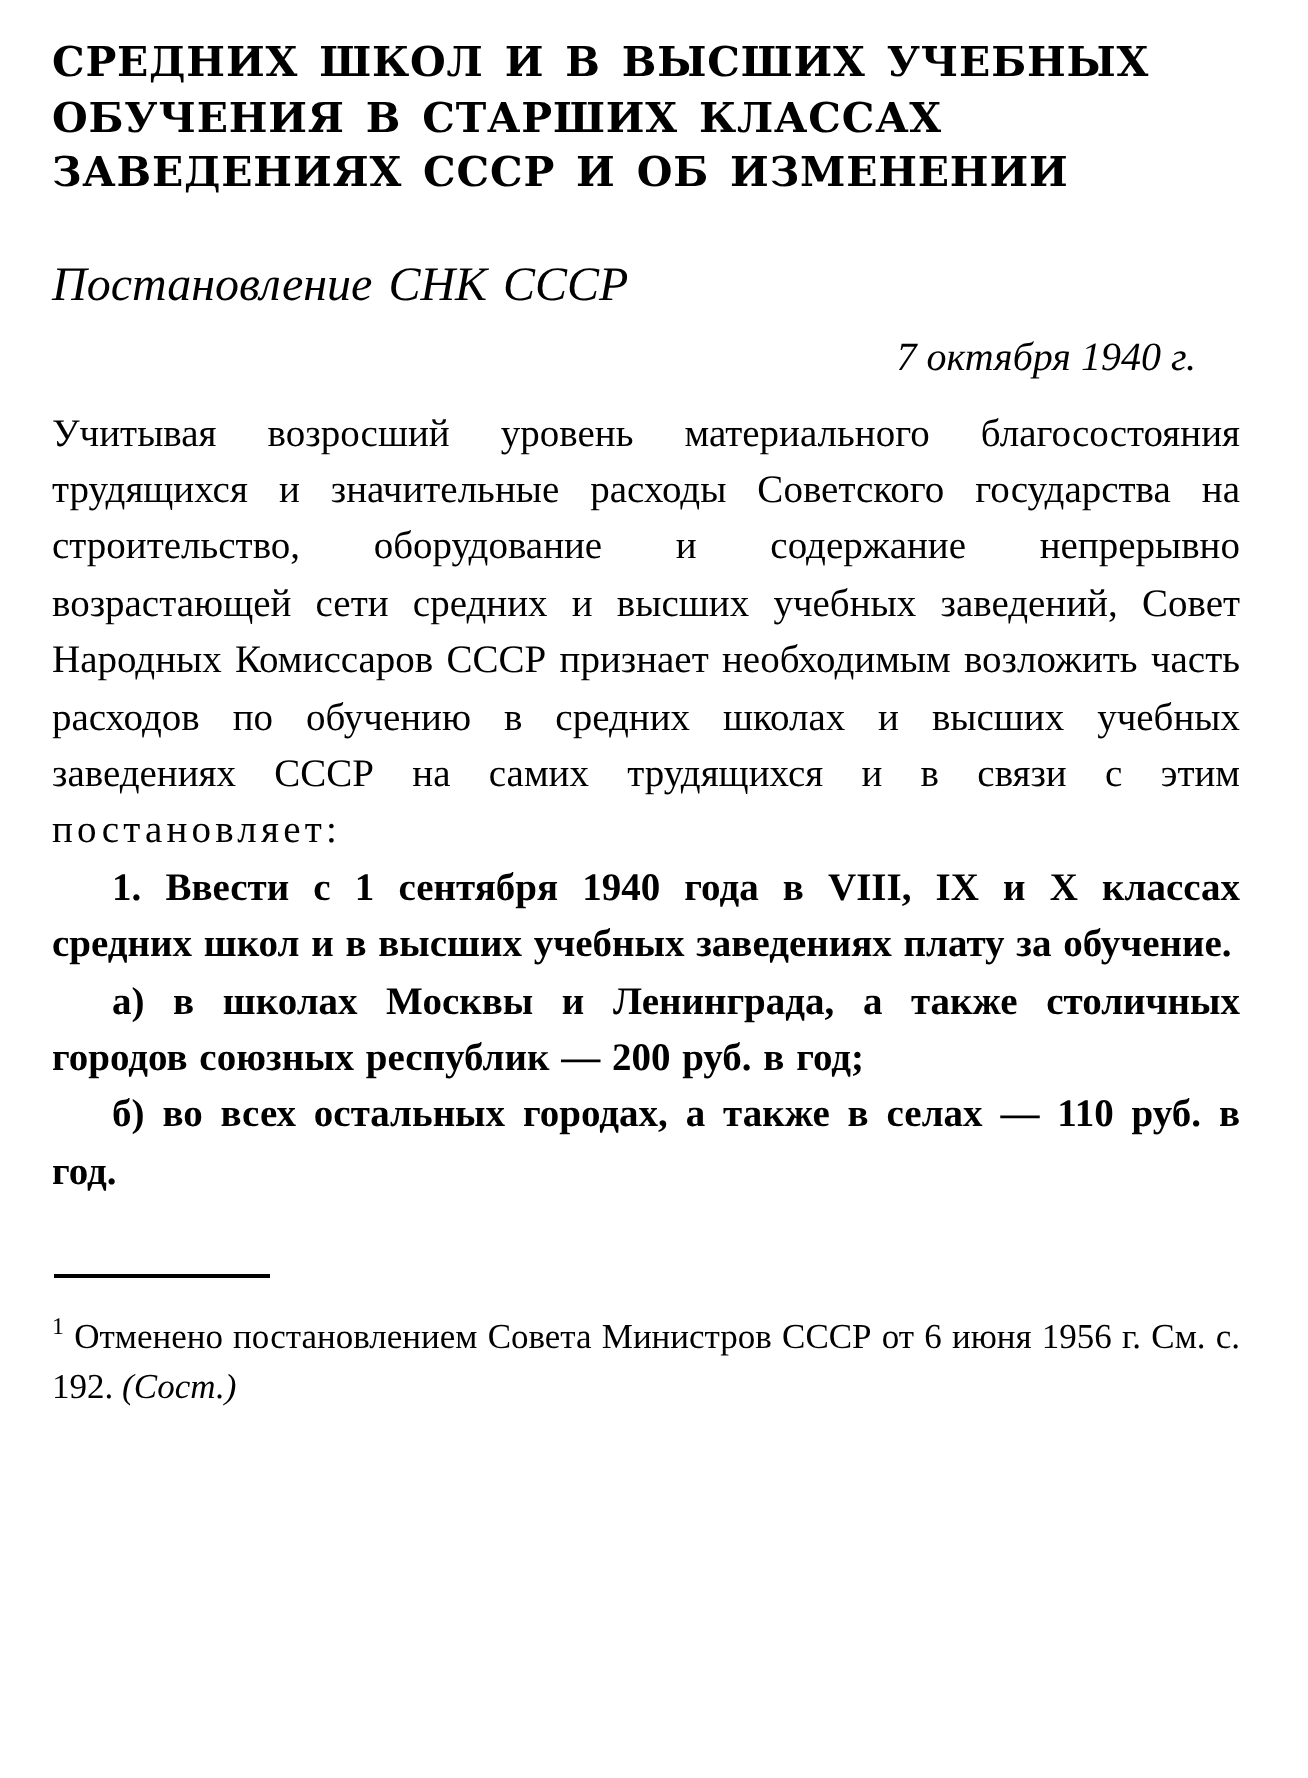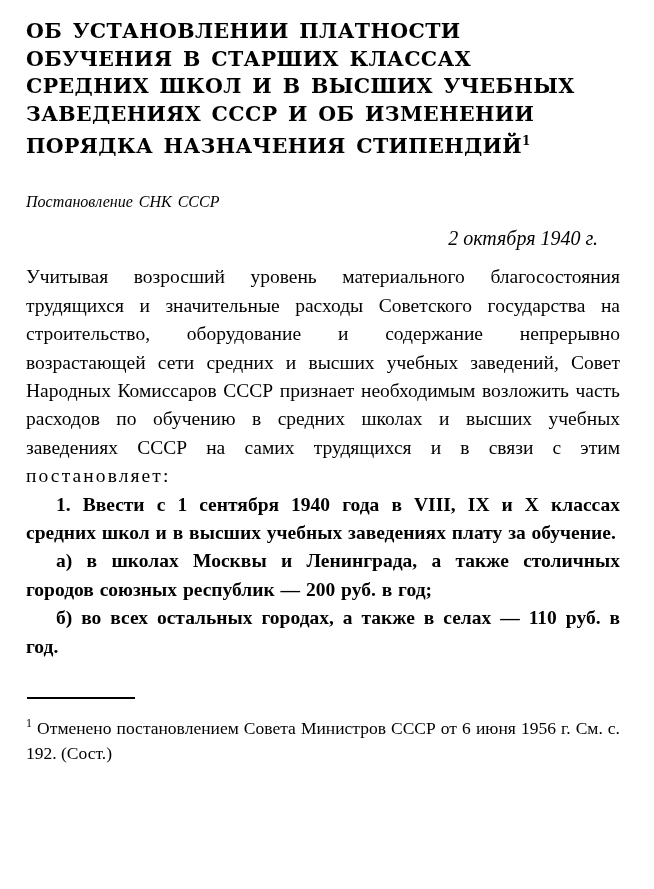--- a/index.html
+++ b/index.html
@@ -38,21 +38,21 @@
   .doc-title .line.just {
     text-align: justify;
   }
   .title-sup {
     font-size: 12px;
     vertical-align: super;
     font-weight: bold;
   }
   .doc-subtitle {
     font-style: italic;
-    font-size: 16px;
+    font-size: 24px;
     line-height: 26px;
     margin-top: 29px;
     word-spacing: 2px;
   }
   .doc-date {
     font-style: italic;
     font-size: 20px;
     line-height: 26px;
     text-align: right;
     margin-top: 10px;
@@ -88,38 +88,37 @@
     text-align: justify;
   }
   .footnote p {
     margin: 0;
   }
   .fn-marker {
     font-size: 12px;
     vertical-align: super;
   }
   .fn-italic {
+    font-style: italic;
   }
 </style>
 </head>
 <body>
 
 <div class="page">
 
   <h1 class="doc-title">
-    <span class="line just">ОБ  УСТАНОВЛЕНИИ  ПЛАТНОСТИ</span>
+    <span class="line">СРЕДНИХ ШКОЛ И В ВЫСШИХ УЧЕБНЫХ</span>
     <span class="line just">ОБУЧЕНИЯ  В  СТАРШИХ  КЛАССАХ</span>
-    <span class="line">СРЕДНИХ ШКОЛ И В ВЫСШИХ УЧЕБНЫХ</span>
     <span class="line just">ЗАВЕДЕНИЯХ  СССР  И  ОБ  ИЗМЕНЕНИИ</span>
-    <span class="line"><span>ПОРЯДКА  НАЗНАЧЕНИЯ  СТИПЕНДИЙ</span><span class="title-sup">1</span></span>
   </h1>
 
   <div class="doc-subtitle">Постановление СНК СССР</div>
 
-  <div class="doc-date">2 октября 1940 г.</div>
+  <div class="doc-date">7 октября 1940 г.</div>
 
   <div class="body-text">
     <p><span>Учитывая возросший уровень материального благосостояния трудящихся и значительные расходы Советского государства на строительство, оборудование и содержание непрерывно возрастающей сети средних и высших учебных заведений, Совет Народных Комиссаров СССР признает необходимым возложить часть расходов по обучению в средних школах и высших учебных заведениях СССР на самих трудящихся и в связи с этим </span><span class="spaced">постановляет:</span></p>
     <p class="indent">1. Ввести с 1 сентября 1940 года в VIII, IX и X классах средних школ и в высших учебных заведениях плату за обучение.</p>
     <p class="indent">а) в школах Москвы и Ленинграда, а также столичных городов союзных республик — 200 руб. в год;</p>
     <p class="indent">б) во всех остальных городах, а также в селах — 110 руб. в год.</p>
   </div>
 
   <div class="footnote-rule"></div>
 

